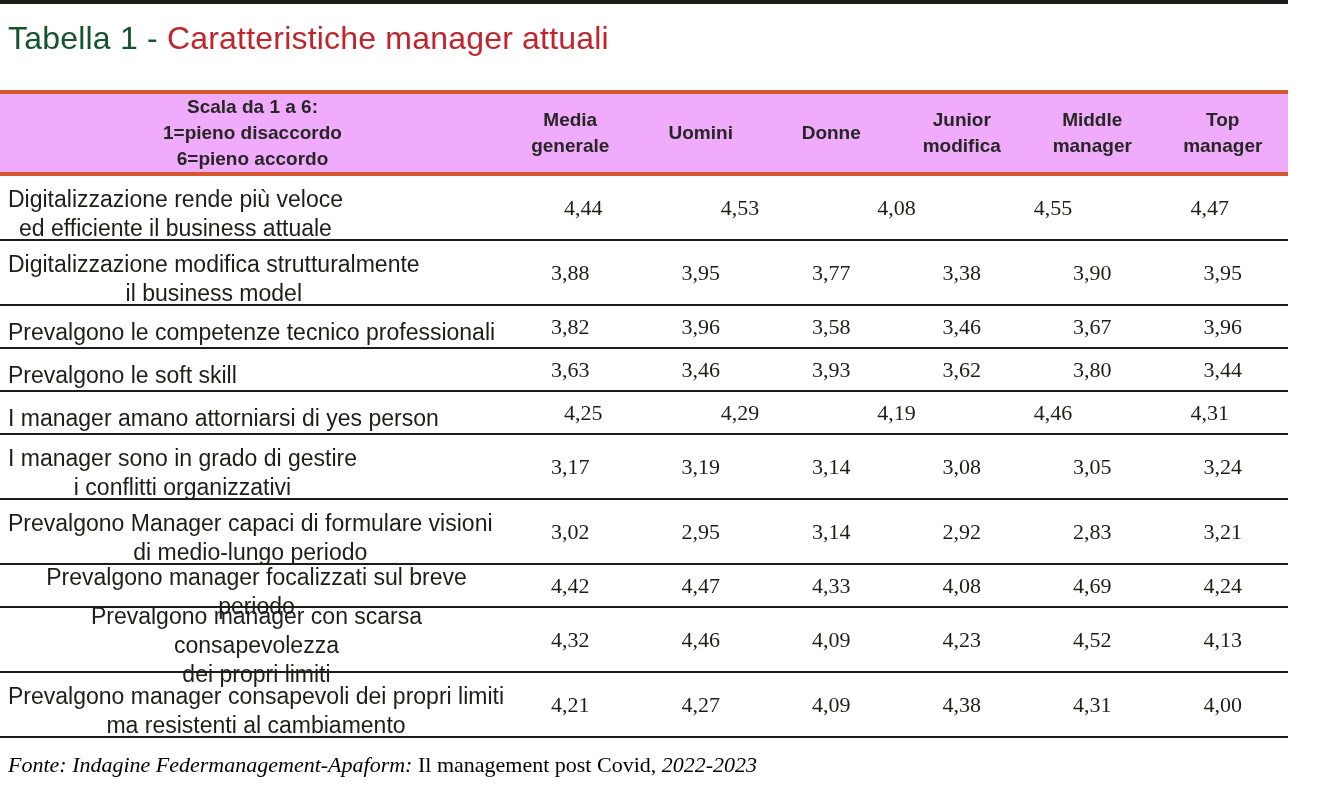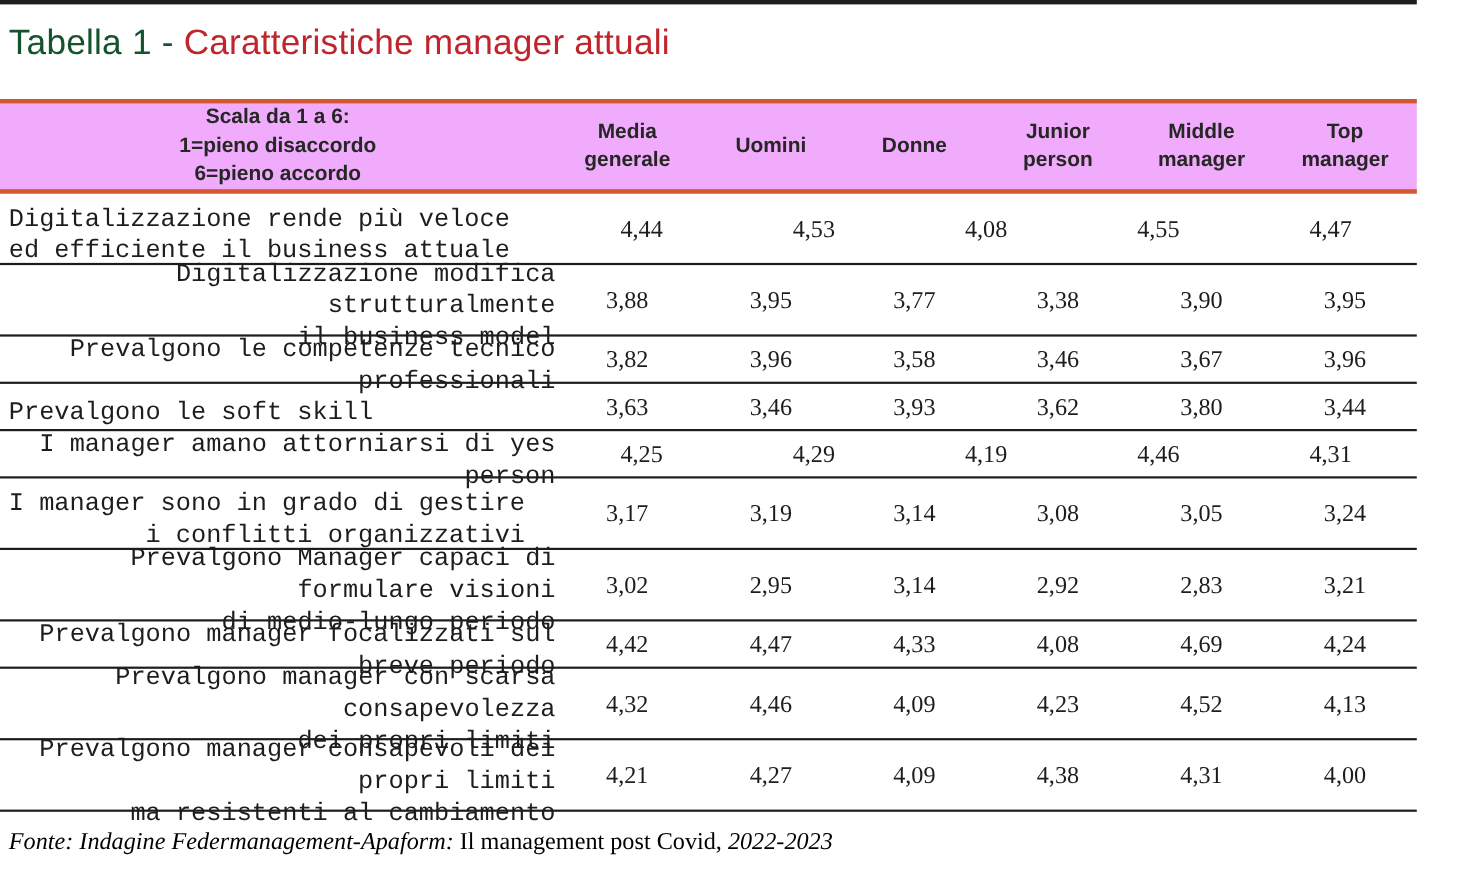--- a/index.html
+++ b/index.html
@@ -77,25 +77,25 @@
     border-bottom: 2px solid #1d1d1b;
     box-sizing: border-box;
   }
   .row.tall { height: 65px; }
   .row.short { height: 43px; }
   .tbody .cell.label {
     display: flex;
     align-items: center;
     justify-content: flex-start;
     padding-left: 8px;
-    font-family: Liberation Mono, monospace;
+    font-family: Liberation Sans, sans-serif;
     font-size: 23px;
     line-height: 29px;
     white-space: pre-line;
-    text-align: right;
+    text-align: center;
     margin-top: 12px;
   }
   .tbody .cell.val {
     font-family: "Liberation Serif", serif;
     font-size: 22px;
   }
   .source {
     margin: 14px 0 0 8px;
     font-family: "Liberation Serif", serif;
     font-size: 22px;
@@ -114,21 +114,21 @@
 
   <div class="thead">
     <div class="cell label">Scala da 1 a 6:
 1=pieno disaccordo
 6=pieno accordo</div>
     <div class="cell val">Media
 generale</div>
     <div class="cell val">Uomini</div>
     <div class="cell val">Donne</div>
     <div class="cell val">Junior
-person</div>
+modifica</div>
     <div class="cell val">Middle
 manager</div>
     <div class="cell val">Top
 manager</div>
   </div>
 
   <div class="tbody">
 
     <div class="row tall">
       <div class="cell label">Digitalizzazione rende più veloce

